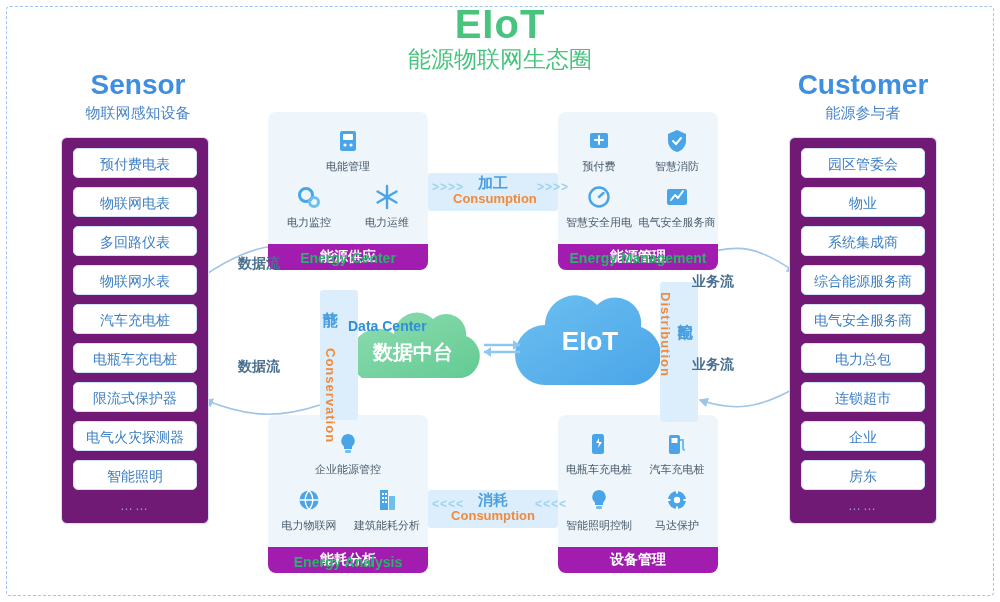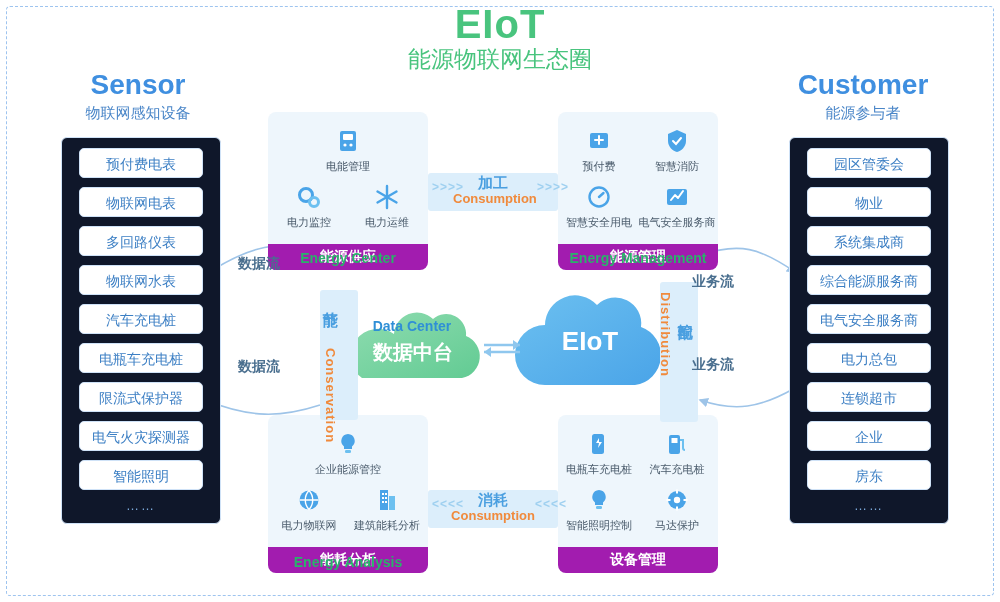--- a/index.html
+++ b/index.html
@@ -55,22 +55,22 @@
     color: #3f8fe0;
     line-height: 1.1;
   }
   .col-head .cn {
     font-size: 15px;
     color: #4a86c8;
     margin-top: 3px;
   }
   .col-box {
     position: absolute;
-    width: 160px;
-    background: #0f172a;
+    width: 148px;
+    background: #701a75;
     border: 1px solid #cfe2f7;
     border-radius: 6px;
     box-sizing: border-box;
     padding: 10px 0 6px 0;
   }
   .col-item {
     width: 124px;
     margin: 0 auto 9px auto;
     height: 30px;
     line-height: 30px;
@@ -141,21 +141,20 @@
     width: 220px;
     text-align: center;
     font-size: 14px;
     font-weight: bold;
     color: #29b36a;
   }
   .dc-en {
     position: absolute;
     left: 348px; top: 318px;
     width: 128px;
-    text-align: center;
     font-size: 14px;
     font-weight: bold;
     color: #2f8fd6;
   }
   .dc-cn {
     position: absolute;
     left: 340px; top: 339px;
     width: 146px;
     text-align: center;
     font-size: 20px;

